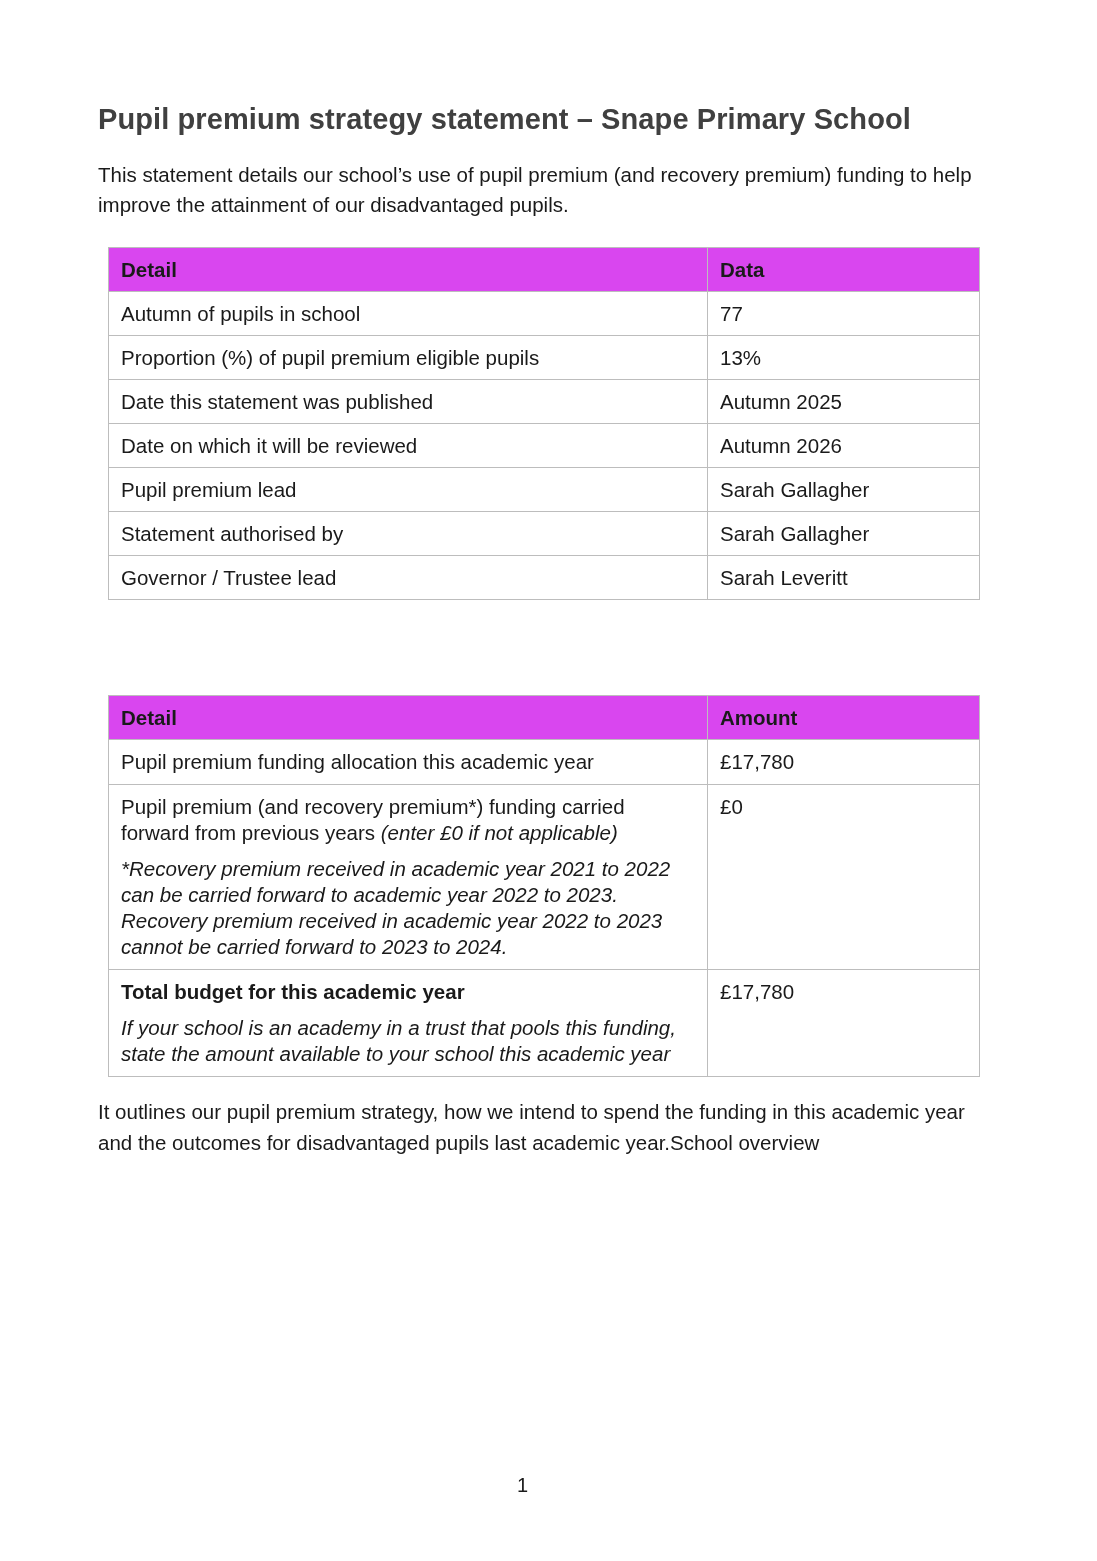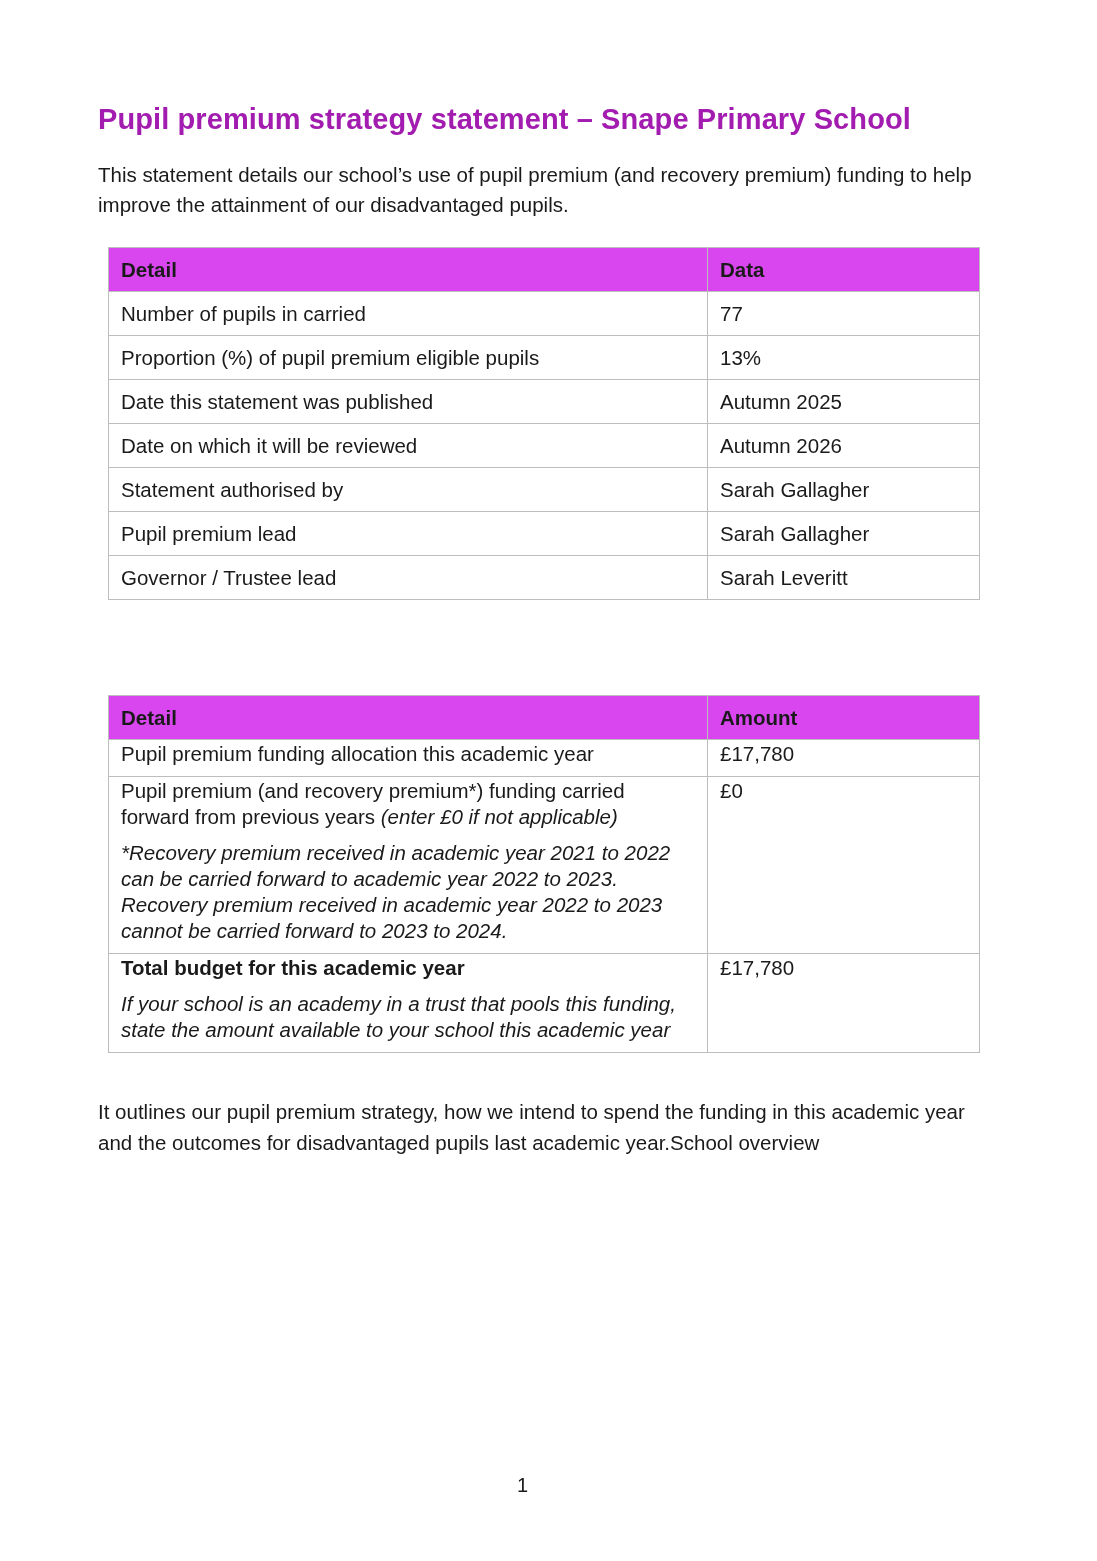--- a/index.html
+++ b/index.html
@@ -2,21 +2,21 @@
 <html><head>
   <meta charset="utf-8">
   <style>
     html, body { margin: 0; padding: 0; background: #ffffff; }
     body {
       width: 1097px; height: 1561px; position: relative;
       font-family: "Liberation Sans", sans-serif; color: #1a1a1a;
     }
     .page-title {
       position: absolute; left: 98px; top: 103px;
-      font-size: 29px; font-weight: bold; color: #a21caf; margin: 0;
+      font-size: 29px; font-weight: bold; color: #404040; margin: 0;
       letter-spacing: 0.1px;
     }
     .intro {
       position: absolute; left: 98px; top: 160px; width: 900px;
       font-size: 20.5px; line-height: 30px; margin: 0;
     }
     table {
       position: absolute; left: 108px; width: 872px;
       border-collapse: collapse; font-size: 20.5px;
     }
@@ -26,21 +26,21 @@
     }
     table th {
       background: #d946ef; font-weight: bold; height: 43px; vertical-align: middle;
     }
     .col1 { width: 574px; }
     .t1 { top: 247px; }
     .t1 td { height: 43px; vertical-align: middle; }
     .t1 td.multi { vertical-align: top; padding-top: 10px; padding-bottom: 8px; line-height: 26px; height: auto; }
     .t1 td.multi-val { vertical-align: top; padding-top: 10px; }
     .t2 { top: 695px; }
-    .t2 td { padding-top: 1px; padding-bottom: 9px; line-height: 26px; }
+    .t2 td { padding-top: 9px; padding-bottom: 9px; line-height: 26px; }
     .note { font-style: italic; margin-top: 10px; }
     .bold { font-weight: bold; }
     .ital { font-style: italic; }
     .outro {
       position: absolute; left: 98px; top: 1096px; width: 880px;
       font-size: 20.5px; line-height: 31px; margin: 0;
     }
     .page-number {
       position: absolute; left: 0; width: 1045px; top: 1474px;
       text-align: center; font-size: 20px;
@@ -52,41 +52,41 @@
 <h1 class="page-title">Pupil premium strategy statement – Snape Primary School</h1>
 <p class="intro">This statement details our school’s use of pupil premium (and recovery premium) funding to help improve the attainment of our disadvantaged pupils.</p>
 
 <table class="t1">
   <tbody>
       <tr>
     <th class="col1">Detail</th>
     <th>Data</th>
   </tr>
   <tr>
-    <td>Number of pupils in carried</td>
+    <td>Autumn of pupils in school</td>
     <td>77</td>
   </tr>
   <tr>
     <td>Proportion (%) of pupil premium eligible pupils</td>
     <td>13%</td>
   </tr>
   <tr>
     <td>Date this statement was published</td>
     <td>Autumn 2025</td>
   </tr>
   <tr>
     <td>Date on which it will be reviewed</td>
     <td>Autumn 2026</td>
   </tr>
   <tr>
-    <td>Statement authorised by</td>
+    <td>Pupil premium lead</td>
     <td>Sarah Gallagher</td>
   </tr>
   <tr>
-    <td>Pupil premium lead</td>
+    <td>Statement authorised by</td>
     <td>Sarah Gallagher</td>
   </tr>
   <tr>
     <td>Governor / Trustee lead</td>
     <td>Sarah Leveritt</td>
   </tr>
 </tbody>
   </table>
 
 <table class="t2">

